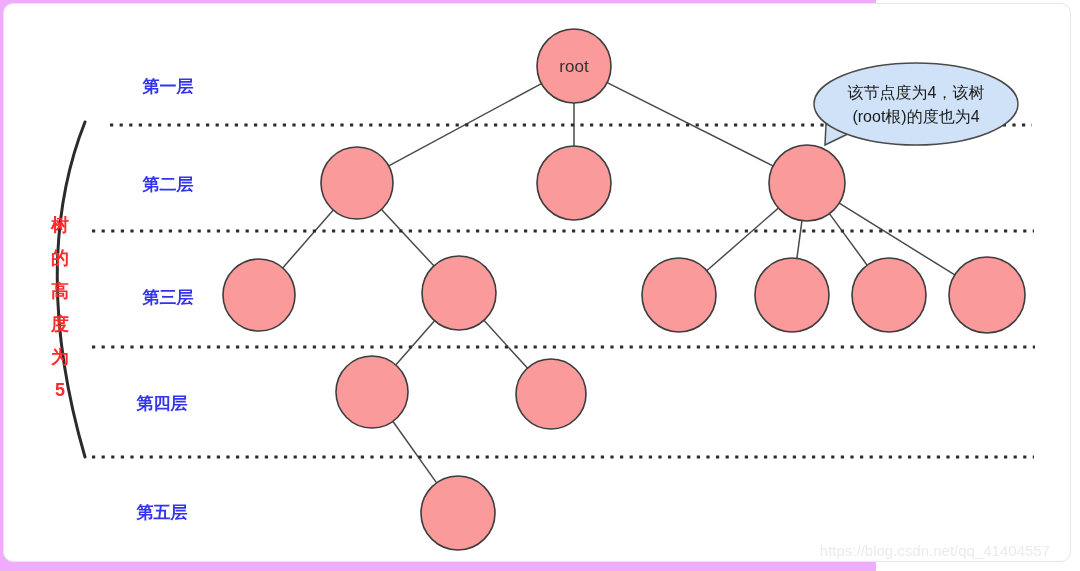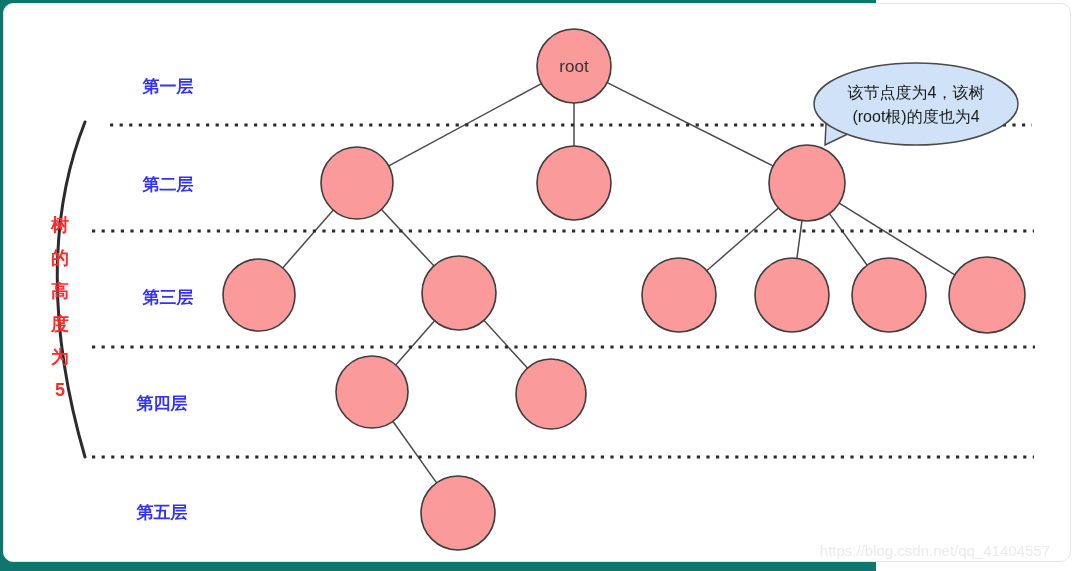--- a/index.html
+++ b/index.html
@@ -10,21 +10,21 @@
   body {
     width: 1080px;
     height: 571px;
     font-family: "Liberation Sans", "DejaVu Sans", sans-serif;
     overflow: hidden;
   }
   #canvas {
     position: relative;
     width: 876px;
     height: 571px;
-    background: #0f766e;
+    background: #f0abfc;
   }
   #frame {
     position: absolute;
     left: 3px;
     top: 3px;
     width: 1068px;
     height: 559px;
     border: 1.5px solid #e6e6e6;
     border-radius: 10px;
     box-sizing: border-box;

